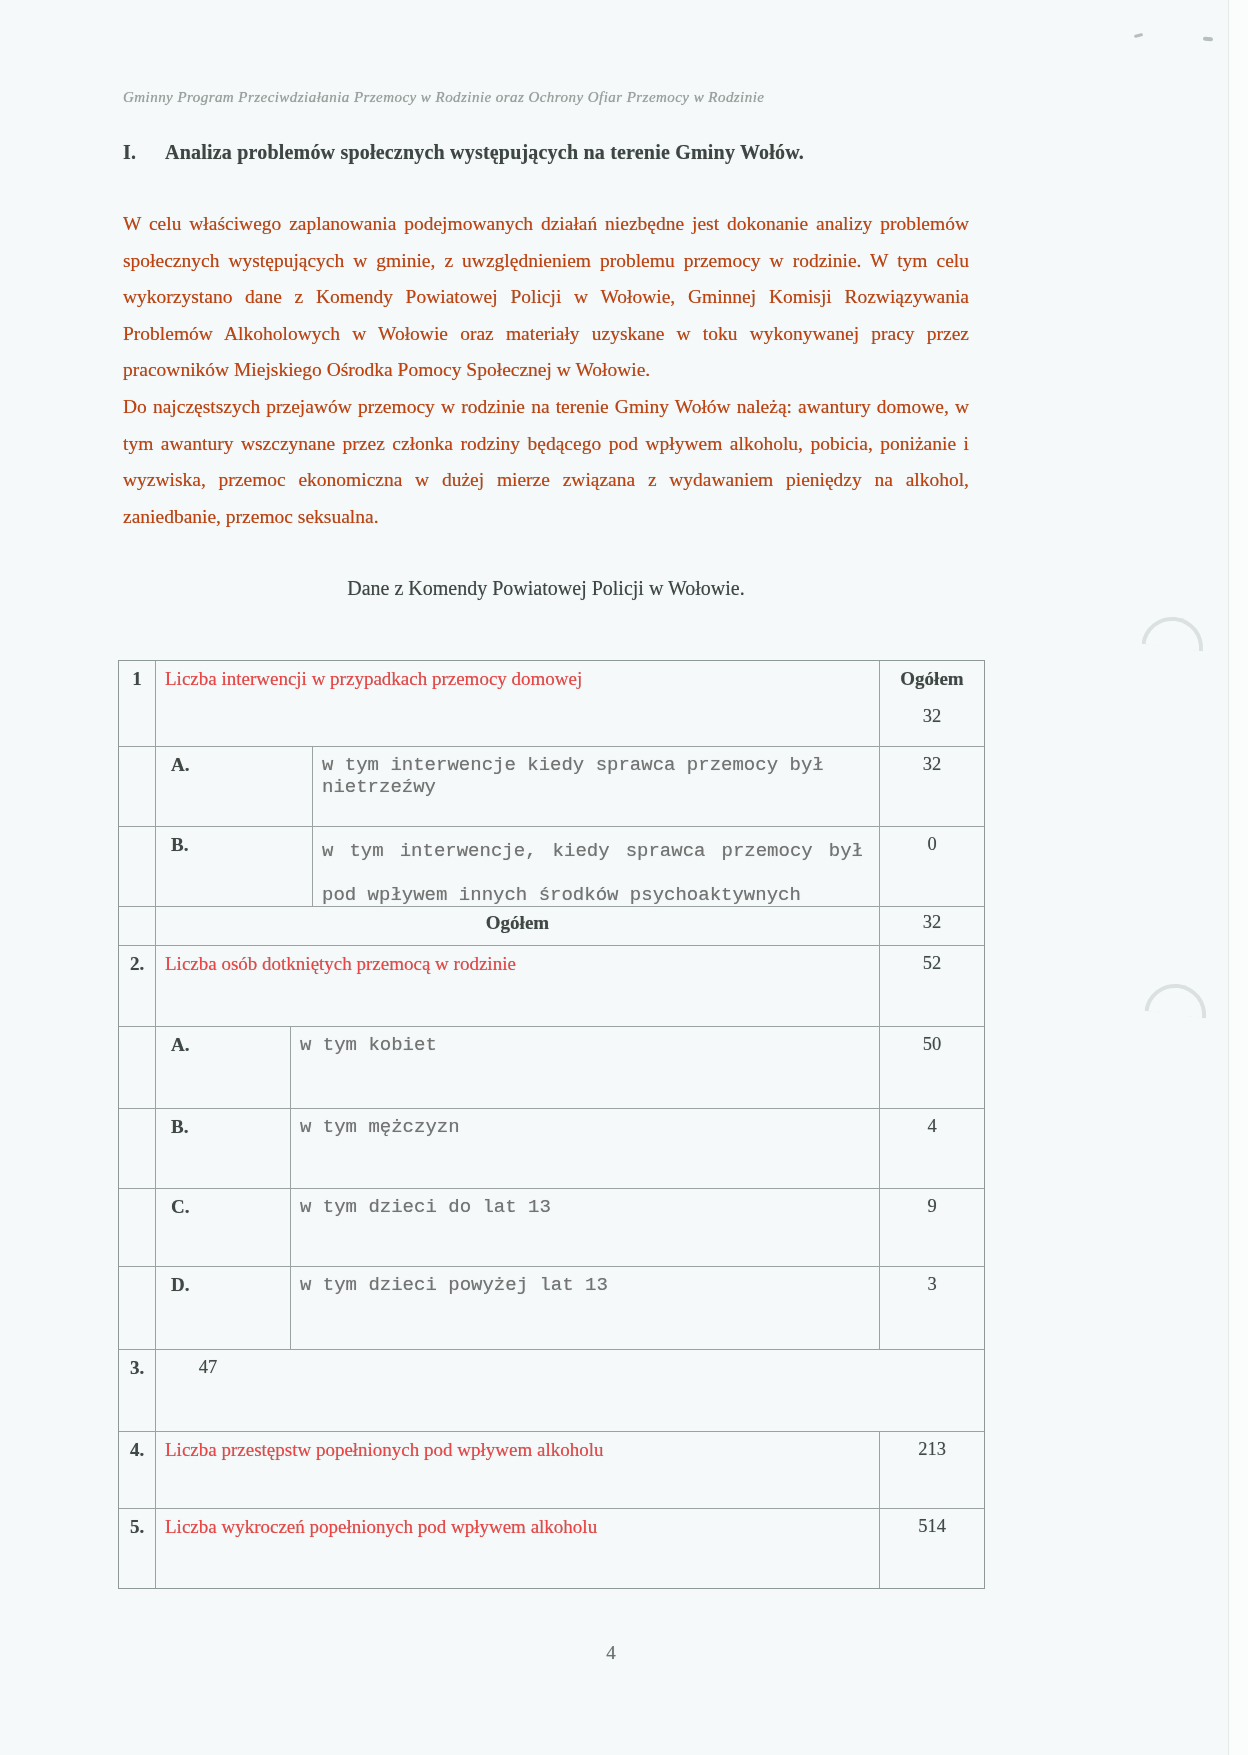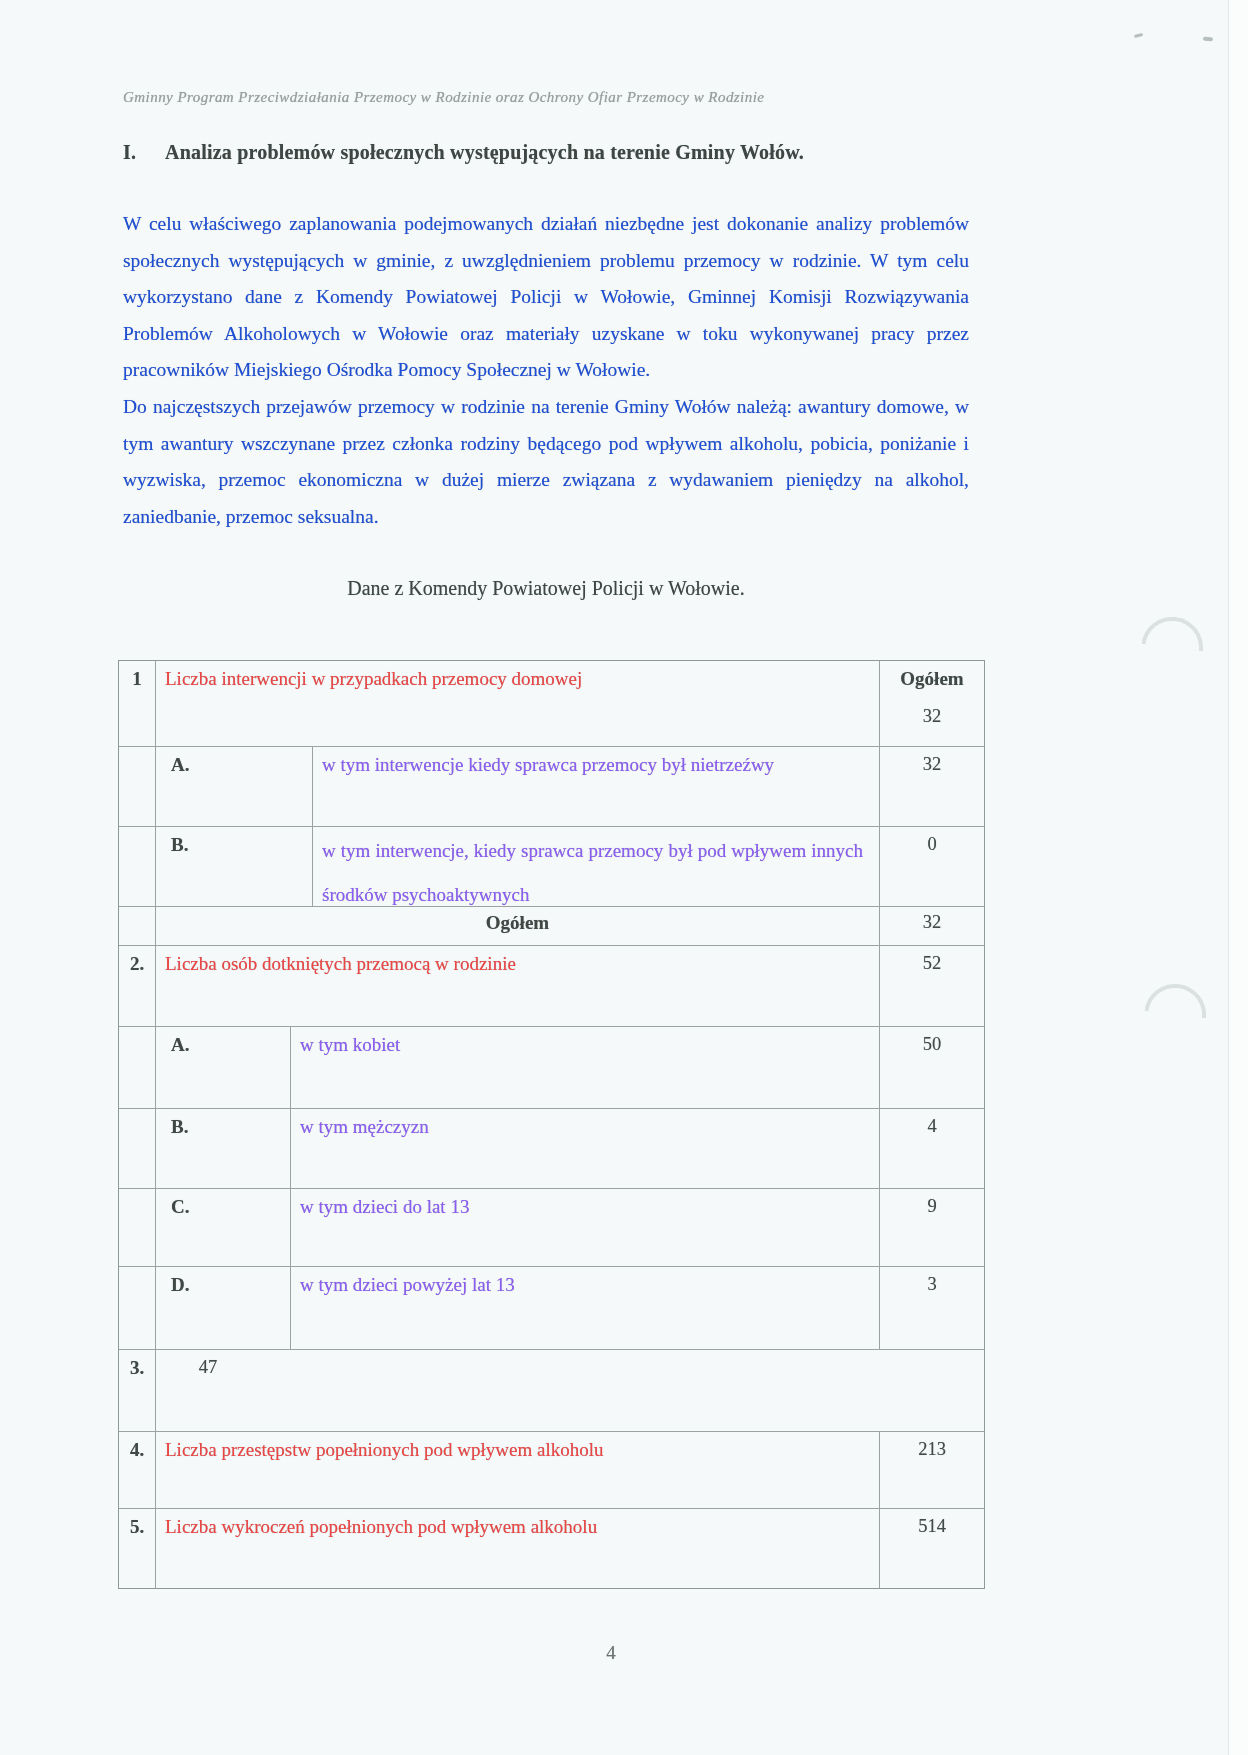--- a/index.html
+++ b/index.html
@@ -19,21 +19,21 @@
   }
   .heading{
     position:absolute;left:123px;top:141px;display:flex;
     font-weight:bold;font-size:20px;color:#3d4643;letter-spacing:.2px;
   }
   .heading .h-num{width:42px;}
 
   .content{
     position:absolute;left:123px;top:206px;width:846px;
     font-size:19.5px;line-height:36.6px;text-align:justify;
-    color:#1d4ed8;
+    color:#c2410c;
   }
   .content p{margin:0;}
 
   .table-title{
     position:absolute;left:123px;top:577px;width:846px;
     text-align:center;font-weight:normal;font-size:20px;color:#3d4643;
   }
 
   
   .ptable{
@@ -48,21 +48,21 @@
     width:37px;flex:0 0 37px;border-right:1px solid #9aa3a1;
     text-align:center;padding-top:7px;font-weight:bold;color:#3f4845;
   }
   .c-letter{
     flex:0 0 157px;width:157px;border-right:1px solid #9aa3a1;
     padding:7px 0 0 15px;font-weight:bold;color:#3f4845;
   }
   .c-letter.narrow{flex:0 0 135px;width:135px;}
   .c-desc{
     flex:1 1 auto;border-right:1px solid #9aa3a1;
-    padding:7px 16px 0 9px;color:#8b5cf6;
+    padding:7px 16px 0 9px;color:#737373;font-family:Liberation Mono, monospace;
   }
   .c-desc.just{text-align:justify;line-height:44px;padding-top:2px;}
   .c-main{
     flex:1 1 auto;border-right:1px solid #9aa3a1;
     padding:7px 14px 0 9px;font-weight:normal;color:#ef4444;
   }
   .c-main .line2{margin-top:20px;}
   .c-span{
     flex:1 1 auto;border-right:1px solid #9aa3a1;
     text-align:center;font-weight:bold;color:#3f4845;padding-top:5px;

